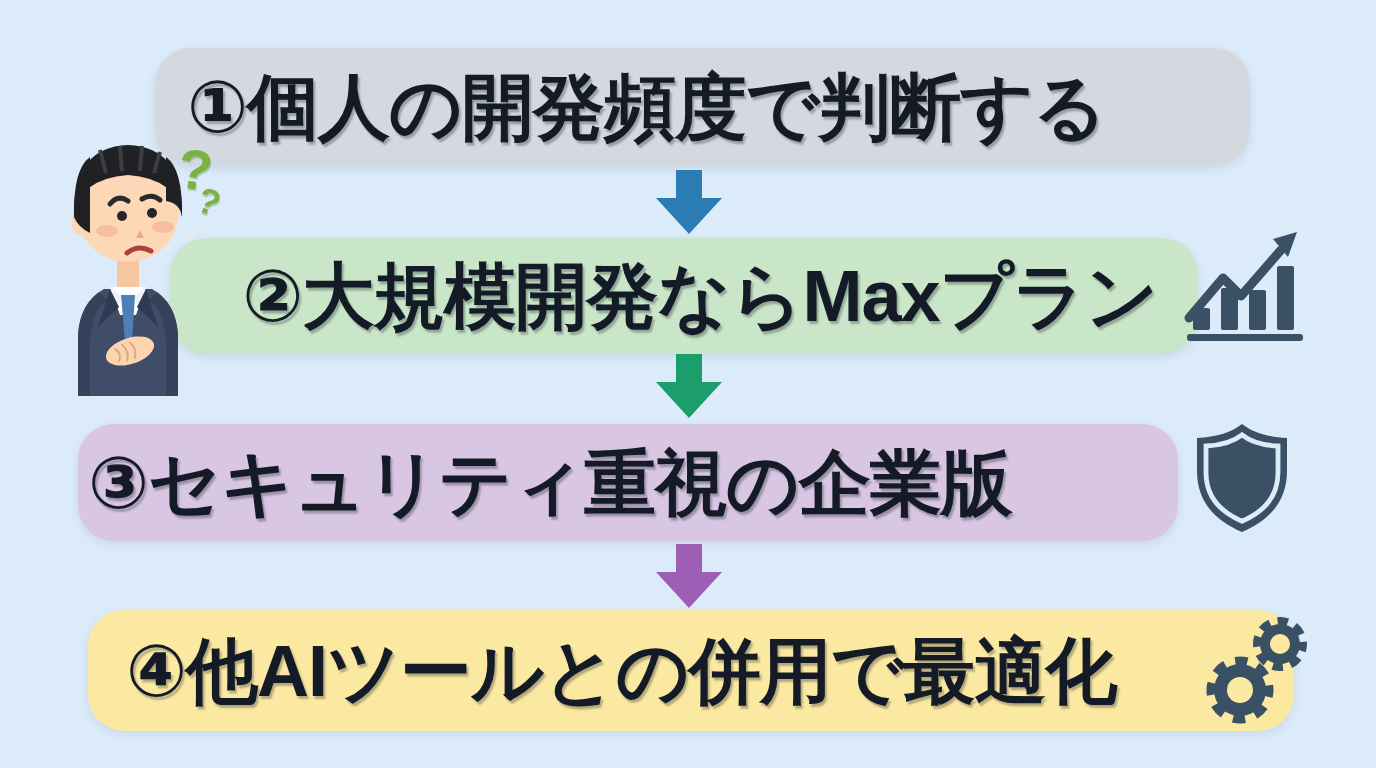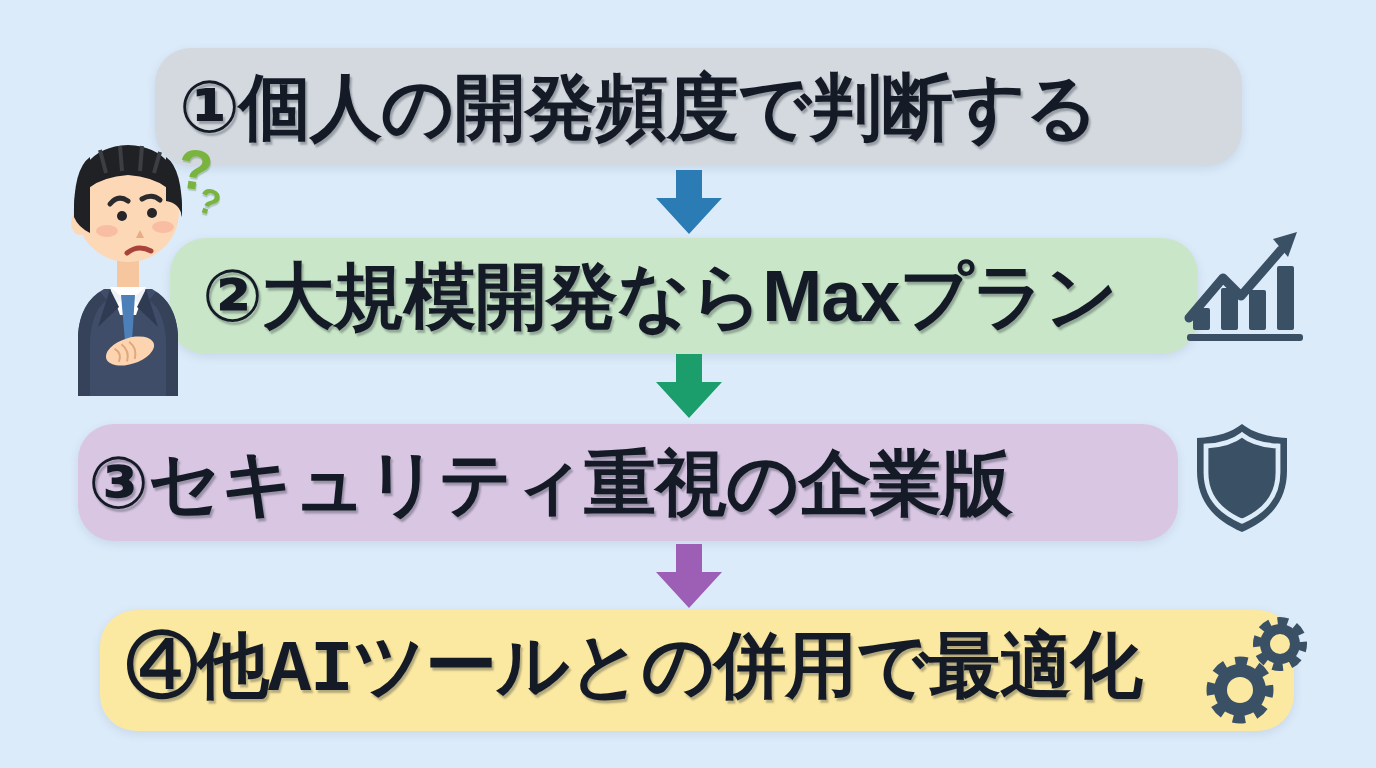--- a/index.html
+++ b/index.html
@@ -13,24 +13,24 @@
   }
   .step{
     position:absolute; display:flex; align-items:center;
     border-radius:36px; box-shadow:0 3px 10px rgba(60,80,110,.12);
   }
   .step-label{
     font-weight:900; color:var(--text); line-height:1; white-space:nowrap;
     text-shadow:2px 3px 2px rgba(15,22,35,.30);
     letter-spacing:-1px;
   }
-  .box1{left:155px; top:48px;  width:1063px; height:118px; padding-left:24px;}
+  .box1{left:155px; top:48px;  width:1063px; height:118px; padding-left:32px;}
   .box2{left:170px; top:238px; width:996px;  height:116px; padding-left:32px;}
   .box3{left:78px;  top:424px; width:1090px; height:117px; padding-left:10px;}
-  .box4{left:100px;  top:610px; width:1168px; height:121px; padding-left:26px;font-family:Liberation Mono, monospace;}
+  .box4{left:88px;  top:610px; width:1168px; height:121px; padding-left:38px;}
   .box1 .step-label,.box2 .step-label,.box3 .step-label,.box4 .step-label{font-size:72px;}
   .arrow{position:absolute; width:66px; height:64px;}
   .arrow1{left:656px; top:170px;}
   .arrow2{left:656px; top:354px;}
   .arrow3{left:656px; top:544px;}
   .icon{color:var(--icon); position:absolute;}
   .chart-icon{left:1183px; top:226px; width:124px; height:124px;}
   .shield-icon{left:1191px; top:421px; width:102px; height:114px;}
   .gears-icon{left:1200px; top:612px; width:110px; height:115px; z-index:4;}
   .person{position:absolute; left:70px; top:139px; width:116px; height:257px; z-index:3;}
@@ -42,21 +42,21 @@
   .qmark-small{left:198px; top:184px; font-size:36px; transform:rotate(20deg);}
 </style>
 </head>
 <body>
 
 <div class="canvas">
 
   <div class="step box1" style="background: rgb(211, 217, 222);">
     <span class="step-label">①個人の開発頻度で判断する</span>
   </div>
-  <div class="step box2" style="background: rgb(201, 231, 200);">
+  <div class="step box2" style="background: rgb(201, 231, 200); justify-content: center;">
     <span class="step-label">②大規模開発ならMaxプラン</span>
   </div>
   <div class="step box3" style="background: rgb(216, 198, 227);">
     <span class="step-label">③セキュリティ重視の企業版</span>
   </div>
   <div class="step box4" style="background: rgb(251, 233, 162);">
     <span class="step-label">④他AIツールとの併用で最適化</span>
   </div>
 
   <svg class="arrow arrow1" viewBox="0 0 66 64">

